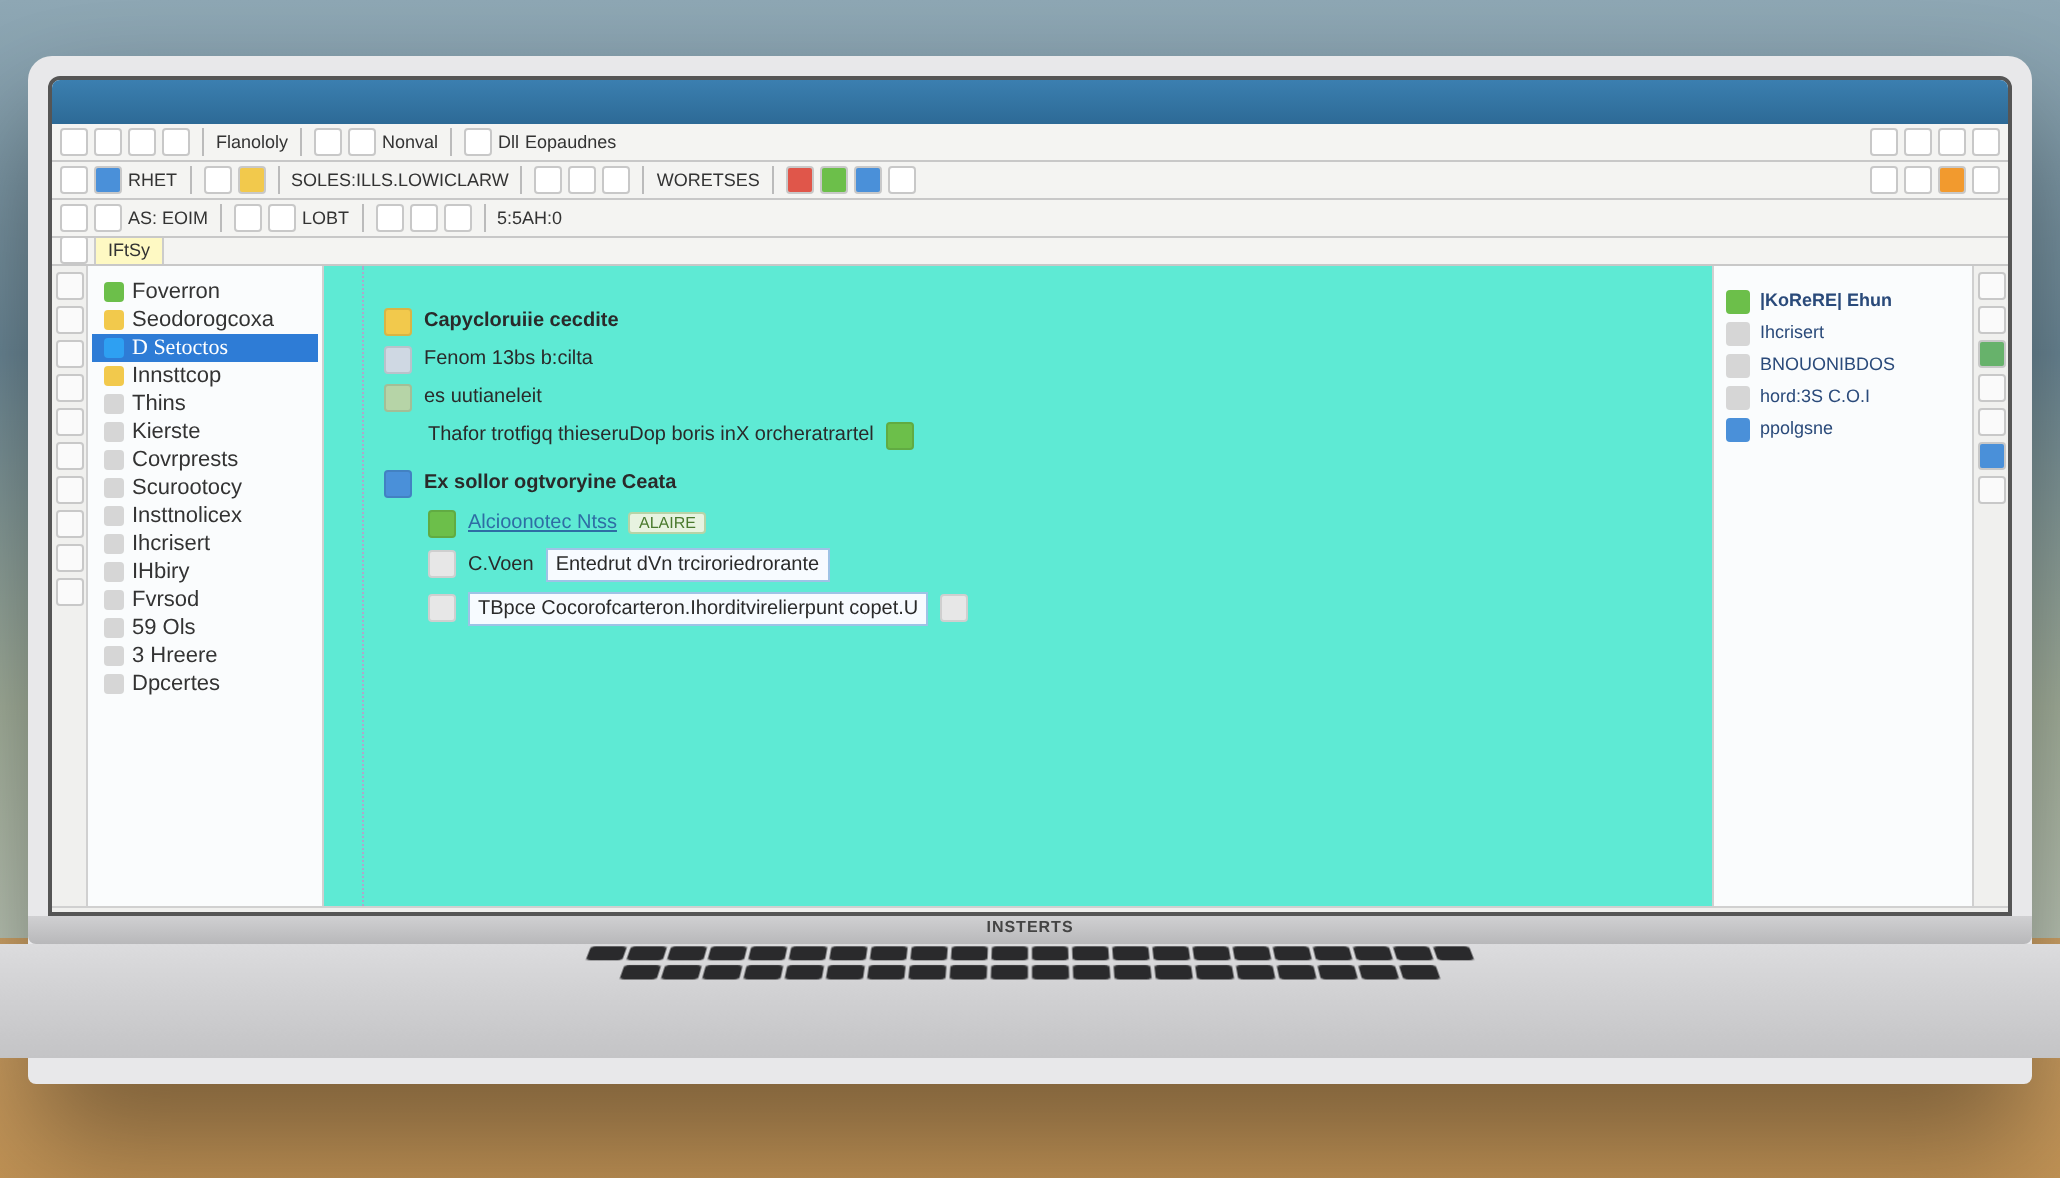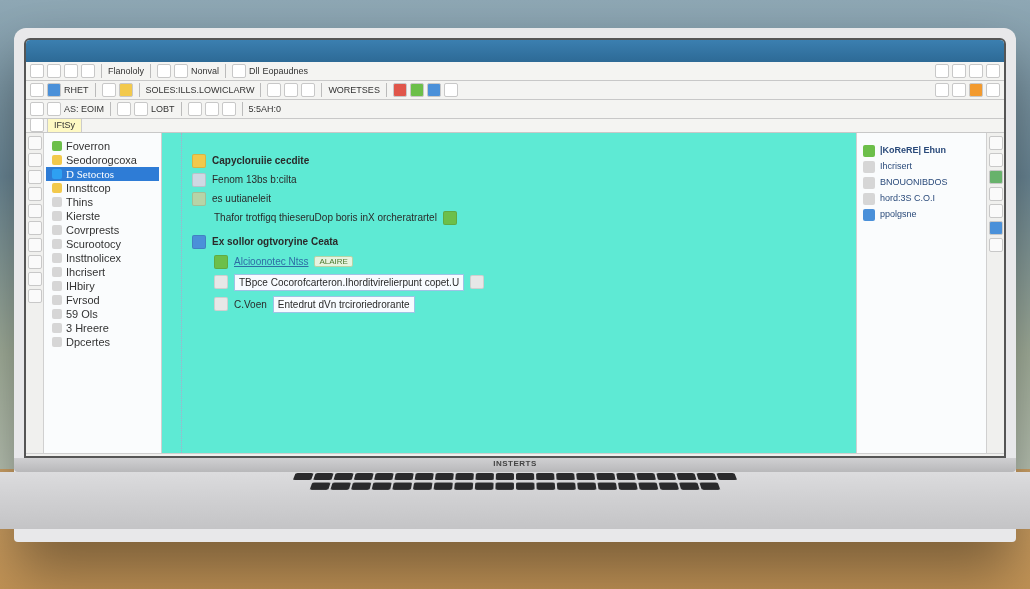--- a/index.html
+++ b/index.html
@@ -244,27 +244,27 @@
             <b>Ex sollor ogtvoryine Ceata</b>
           </div>
 
         <div class="row indent" style="margin-top:6px">
           <span class="ico" style="background:#6cbf4a"></span>
           <span class="linkish">Alcioonotec Ntss</span>
           <span class="pill">ALAIRE</span>
         </div>
         <div class="row indent">
           <span class="ico" style="background:#e7e7e7"></span>
+          <span>C.Voen</span>
+          <span class="box">Entedrut dVn trciroriedrorante</span>
+        </div>
+        <div class="row indent">
+          <span class="ico" style="background:#e7e7e7"></span>
           <span class="box">TBpce Cocorofcarteron.Ihorditvirelierpunt copet.U</span>
           <span class="ico" style="background:#e7e7e7"></span>
-        </div>
-        <div class="row indent">
-          <span class="ico" style="background:#e7e7e7"></span>
-          <span>C.Voen</span>
-          <span class="box">Entedrut dVn trciroriedrorante</span>
         </div>
       </div>
 
       <div class="sidepanel" id="sidepanel">
           <div class="sp-row">
             <span class="ico" style="background: rgb(108, 191, 74);"></span>
             <span style="font-weight: bold;">|KoReRE| Ehun</span>
           </div>
           <div class="sp-row">
             <span class="ico" style="background: rgb(214, 214, 214);"></span>

